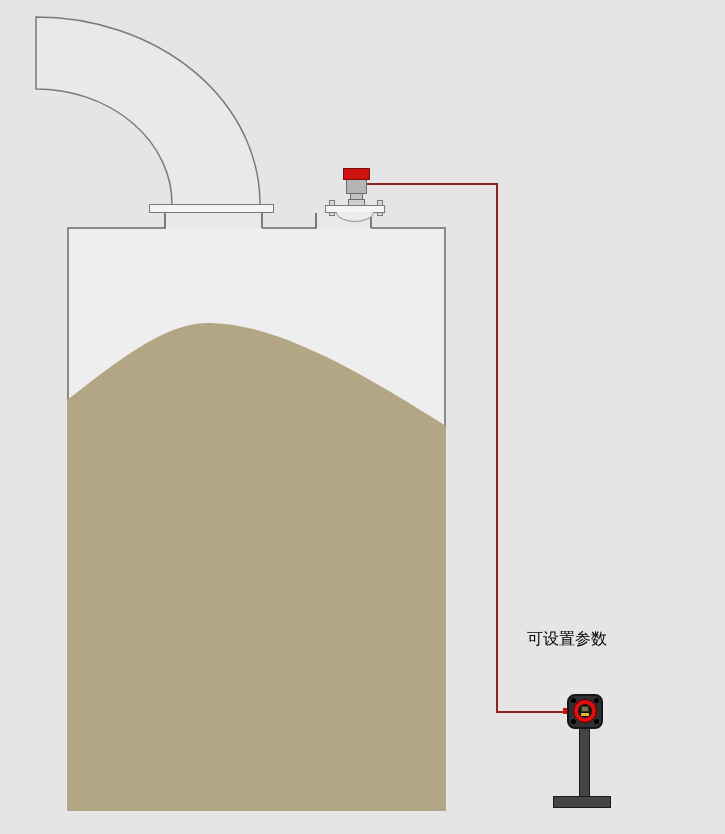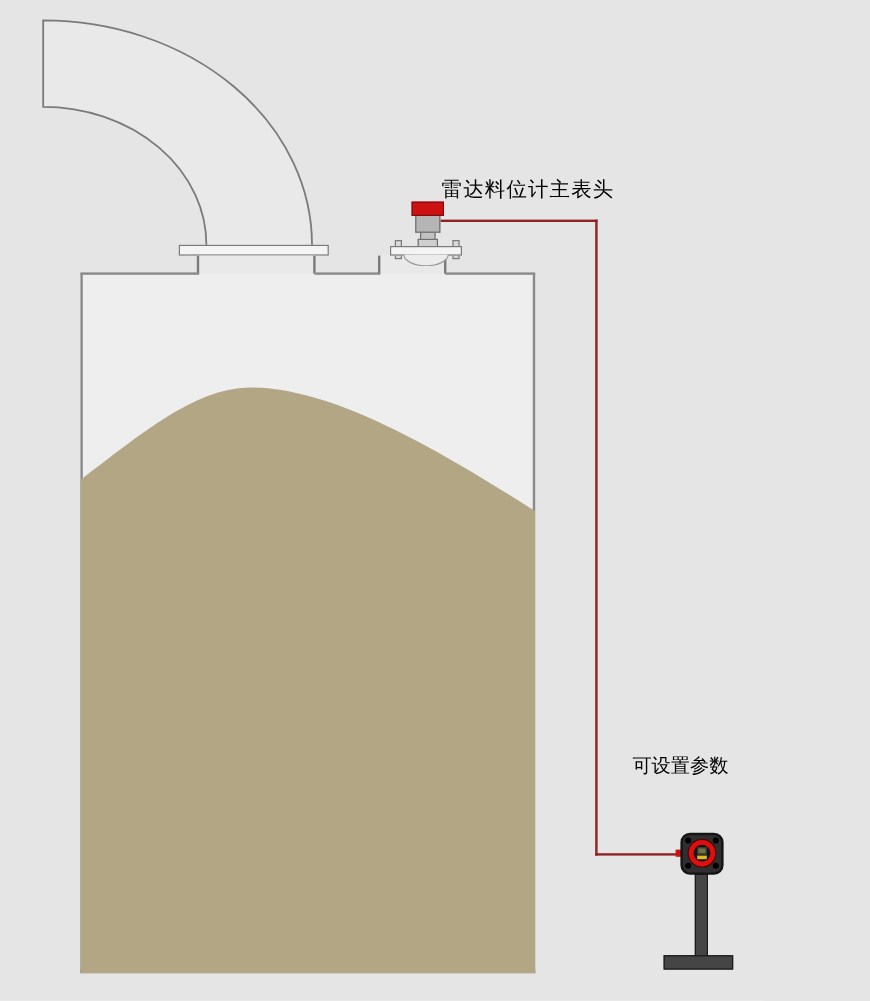--- a/index.html
+++ b/index.html
@@ -144,18 +144,17 @@
   <div class="abs display-head"></div>
   <div class="abs display-screw scr-tl"></div>
   <div class="abs display-screw scr-tr"></div>
   <div class="abs display-screw scr-bl"></div>
   <div class="abs display-screw scr-br"></div>
   <div class="abs display-ring"></div>
   <div class="abs display-window"></div>
   <div class="abs display-screen"></div>
   <div class="abs display-bar"></div>
 
-  <div class="abs label main-head-label">雷达料位计主表头</div>
   <div class="abs label remote-head-label">
     <div>可设置参数</div>
   </div>
 
 </div>
 
 </body></html>

